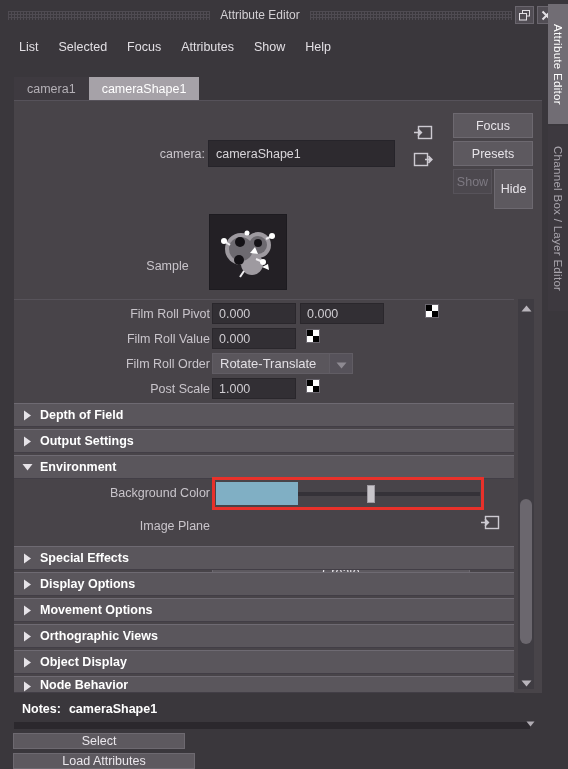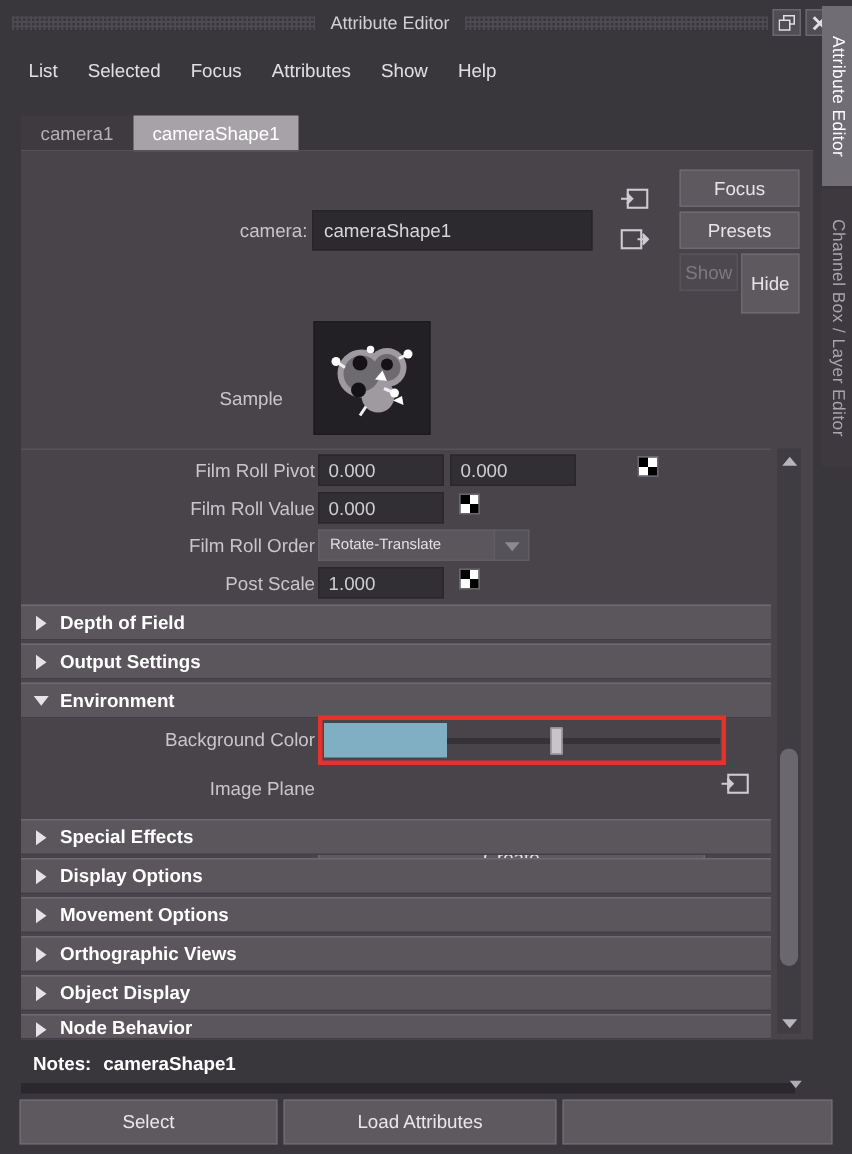--- a/index.html
+++ b/index.html
@@ -58,21 +58,21 @@
   
   .attrblock { position: absolute; left: 14px; top: 299px; width: 500px; height: 102px;
     border-top: 1px solid #57535a; }
   .numfield { background: #322f34; border: 1px solid #2a272c; color: #cfccd1;
     font-size: 12.5px; height: 21px; display: flex; align-items: center; padding: 0 6px; }
   .checker { width: 14px; height: 14px;
     background:
       linear-gradient(45deg, transparent 0) ,
       conic-gradient(#ffffff 0 25%, #000000 0 50%, #ffffff 0 75%, #000000 0 100%);
     background-size: 100% 100%; border: 1px solid #6a666e; }
-  .combo { background: #5a565c; border: 1px solid #615d64; color: #e2dfe4; font-size: 10px;
+  .combo { background: #5a565c; border: 1px solid #615d64; color: #e2dfe4; font-size: 13px;
     height: 21px; display: flex; align-items: center; padding: 0 7px; }
   .combo-arrow { width: 24px; height: 21px; background: #56525a; border: 1px solid #615d64;
     display: flex; align-items: center; justify-content: center; }
 
   
   .section { position: absolute; left: 14px; width: 500px; height: 24px;
     background: #5a565c; border-top: 1px solid #6e6a72; border-bottom: 1px solid #423e46;
     display: flex; align-items: center; }
   .sec-arrow { width: 26px; display: flex; align-items: center; justify-content: center; }
   .sec-label { color: #ffffff; font-size: 12.5px; font-weight: bold; }
@@ -96,21 +96,21 @@
   .sb-thumb { position: absolute; left: 2px; width: 12px; background: #6b676e; border-radius: 6px; }
 
   
   .notes { position: absolute; left: 14px; top: 700px; width: 528px; height: 26px; }
   .notes-label { color: #ffffff; font-size: 12.5px; font-weight: bold; }
   .notes-line { position: absolute; left: 14px; top: 722px; width: 516px; height: 7px; background: #2b282d; }
   .notes-caret { position: absolute; left: 524px; top: 716px; width: 12px; height: 12px;
     display: flex; align-items: center; justify-content: center; }
 
   
-  .bottombar { position: absolute; left: 13px; top: 733px; width: 542px; height: 30px; display: flex; gap: 4px; }
+  .bottombar { position: absolute; left: 13px; top: 733px; width: 542px; height: 30px; display: flex; gap: 4px; flex-direction: column; }
   .bbtn { height: 30px; background: #5d595f; border: 1px solid #6d6970; color: #eae7ec;
     font-size: 12.5px; display: flex; align-items: center; justify-content: center; }
 
   
   .vtabs { position: absolute; left: 548px; top: 4px; width: 20px; height: 310px; }
   .vtab { position: absolute; left: 0; width: 20px;
     display: flex; align-items: center; justify-content: center; }
   .vtab span { writing-mode: vertical-rl; font-size: 11.5px; white-space: nowrap; letter-spacing: .3px; }
   .vtab.active { background: #716d74; }
   .vtab.active span { color: #ffffff; }

